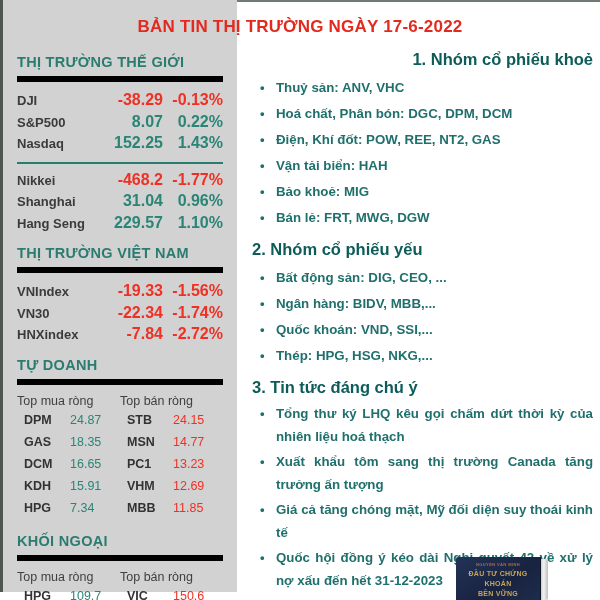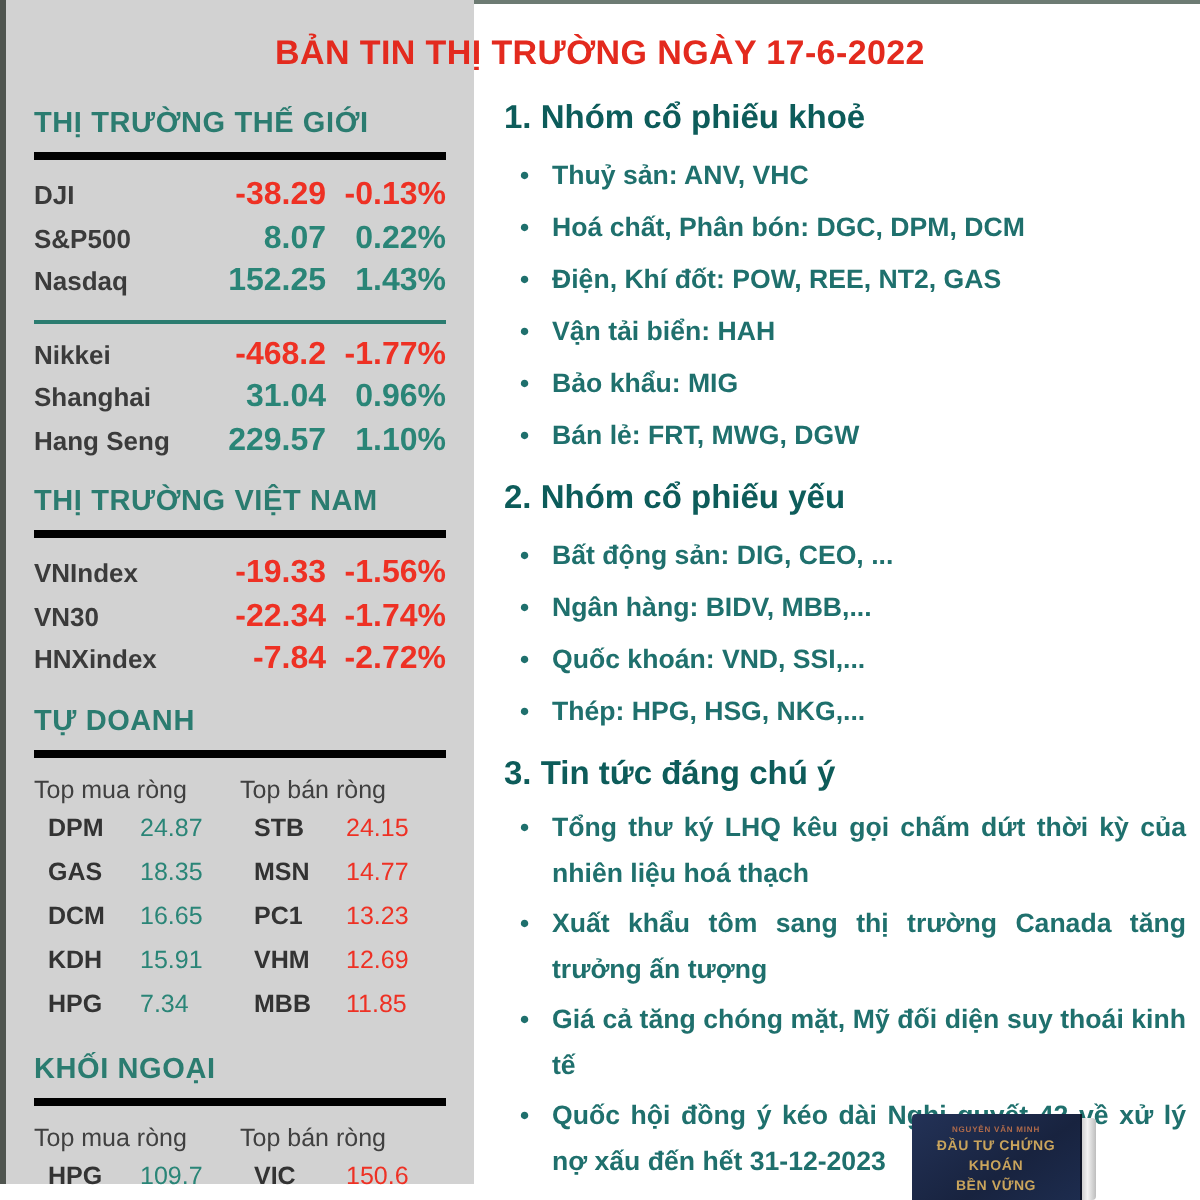--- a/index.html
+++ b/index.html
@@ -20,21 +20,21 @@
   }
   .left-edge{position:absolute;left:0;top:0;width:3px;height:592px;background:#4f554f;}
   
   .banner-title{
     position:absolute;left:0;top:17px;width:600px;text-align:center;
     font-size:17px;font-weight:700;color:#e32a1e;letter-spacing:.2px;
   }
   
   .lh{
     font-size:14.5px;font-weight:700;color:#2b7c70;letter-spacing:.3px;
-    border-bottom:4px solid #000000;padding-bottom:6px;margin-bottom:9px;
+    border-bottom:6px solid #000000;padding-bottom:6px;margin-bottom:9px;
   }
   .idx-row{display:flex;align-items:baseline;height:21.5px;}
   .idx-name{flex:1;font-size:13px;font-weight:700;color:#3b3b3b;}
   .idx-val{width:60px;text-align:right;font-size:16px;font-weight:700;}
   .idx-val.pct{width:60px;}
   .up{color:#2a8577;}
   .down{color:#ee3124;}
   .group-divider{border:none;border-top:2px solid #2b7c70;margin:6px 0 7px 0;}
   .sec-gap{margin-top:10px;}
   
@@ -42,21 +42,21 @@
   .duo-col{width:50%;}
   .duo-head{font-size:12.5px;font-weight:400;color:#404040;margin-bottom:5px;}
   .duo-row{display:flex;height:22px;align-items:baseline;padding-left:7px;}
   .duo-row .tk{width:46px;font-size:12.5px;font-weight:700;color:#333;}
   .duo-row .vl{font-size:12.5px;font-weight:400;}
   
   .right-col{
     position:absolute;left:252px;top:50px;width:341px;
   }
   .rs-title{font-size:16.5px;font-weight:800;color:#0d5c5a;margin:9px 0 6px 0;}
-  .rs-title:first-child{margin-top:0;}
+  .rs-title:first-child{margin-top:0;text-align:right;}
   ul.bullets{list-style:none;margin:0;padding:0 0 0 8px;}
   ul.bullets li{
     position:relative;padding-left:16px;
     font-size:13.3px;font-weight:600;color:#1f706d;line-height:26px;
   }
   ul.bullets.wrap li{line-height:22.5px;padding-bottom:3px;text-align:justify;}
   ul.bullets li::before{
     content:"•";position:absolute;left:0;top:0;color:#1f706d;font-size:13px;
   }
   
@@ -234,21 +234,21 @@
 <div class="banner-title">BẢN TIN THỊ TRƯỜNG NGÀY 17-6-2022</div>
 
 <div class="right-col">
 
   <div class="rs-title">1. Nhóm cổ phiếu khoẻ</div>
   <ul class="bullets">
     <li>Thuỷ sản: ANV, VHC</li>
     <li>Hoá chất, Phân bón: DGC, DPM, DCM</li>
     <li>Điện, Khí đốt: POW, REE, NT2, GAS</li>
     <li>Vận tải biển: HAH</li>
-    <li>Bảo khẩu: MIG</li>
+    <li>Bảo khoẻ: MIG</li>
     <li>Bán lẻ: FRT, MWG, DGW</li>
   </ul>
 
   <div class="rs-title">2. Nhóm cổ phiếu yếu</div>
   <ul class="bullets">
     <li>Bất động sản: DIG, CEO, ...</li>
     <li>Ngân hàng: BIDV, MBB,...</li>
     <li>Quốc khoán: VND, SSI,...</li>
     <li>Thép: HPG, HSG, NKG,...</li>
   </ul>

